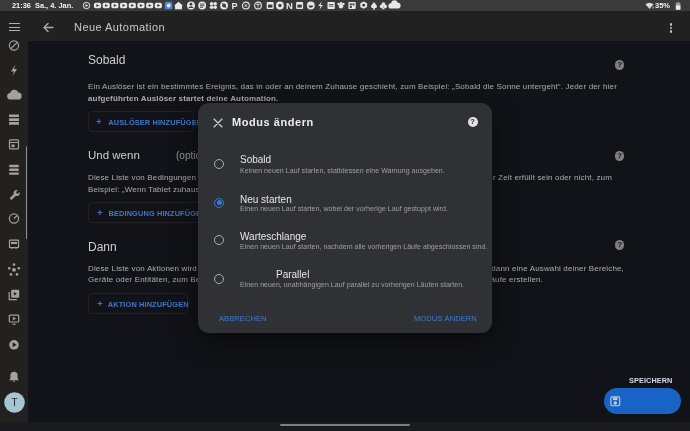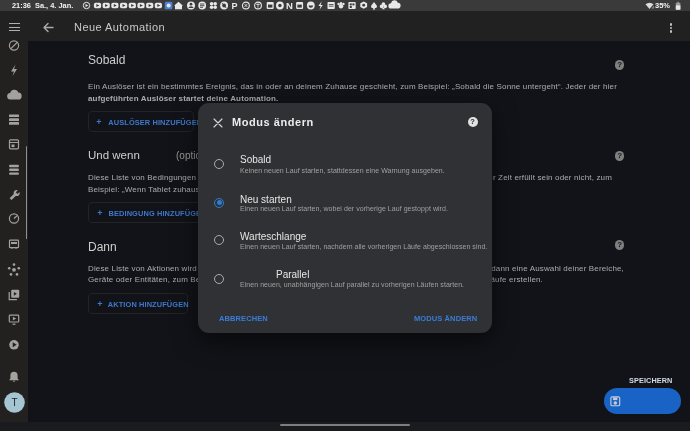--- a/index.html
+++ b/index.html
@@ -13,21 +13,21 @@
   .btnbox{border:1px solid #232323;border-radius:4px;}
   .helpdim{width:9.8px;height:9.8px;border-radius:50%;background:#7f7f7f;color:#15161a;
            font-size:8px;font-weight:bold;text-align:center;line-height:10px;}
   .helplight{width:10px;height:10px;border-radius:50%;background:#e2e2e2;color:#2a2a2a;
            font-size:7.5px;font-weight:bold;text-align:center;line-height:10.5px;}
   .radio{width:8px;height:8px;border-radius:50%;border:1.4px solid #ababab;}
   .radiosel{width:8px;height:8px;border-radius:50%;border:1.4px solid #2e7cd6;}
   .radiosel::after{content:"";position:absolute;left:1.5px;top:1.5px;width:5px;height:5px;border-radius:50%;background:#2e7cd6;}
   .optlabel{font-size:10px;color:#e6e6e6;}
   .optdesc{font-size:7px;color:#a0a0a0;letter-spacing:0.05px;}
-  .dlgbtn{font-size:7.5px;font-weight:bold;color:#3a7dd9;letter-spacing:0.1px;}
+  .dlgbtn{font-size:7.5px;font-weight:normal;color:#3a7dd9;letter-spacing:0.1px;}
 </style>
 </head>
 <body>
 
 <div class="abs" id="statusbar" style="left:0;top:0;width:690px;height:11px;background:#3a3a3a;"></div>
 <div class="abs nw" style="left:12px;top:1px;font-size:7.4px;font-weight:bold;color:#f2f2f2;">21:36&nbsp;&nbsp;Sa., 4. Jan.</div>
 <svg class="abs" id="sb-icons" style="left:0;top:0;" width="690" height="11" viewBox="0 0 690 11">
   <defs>
     <g id="ytic">
       <rect x="-3.6" y="-2.7" width="7.2" height="5.4" rx="1.6" fill="#e8e8e8"></rect>

